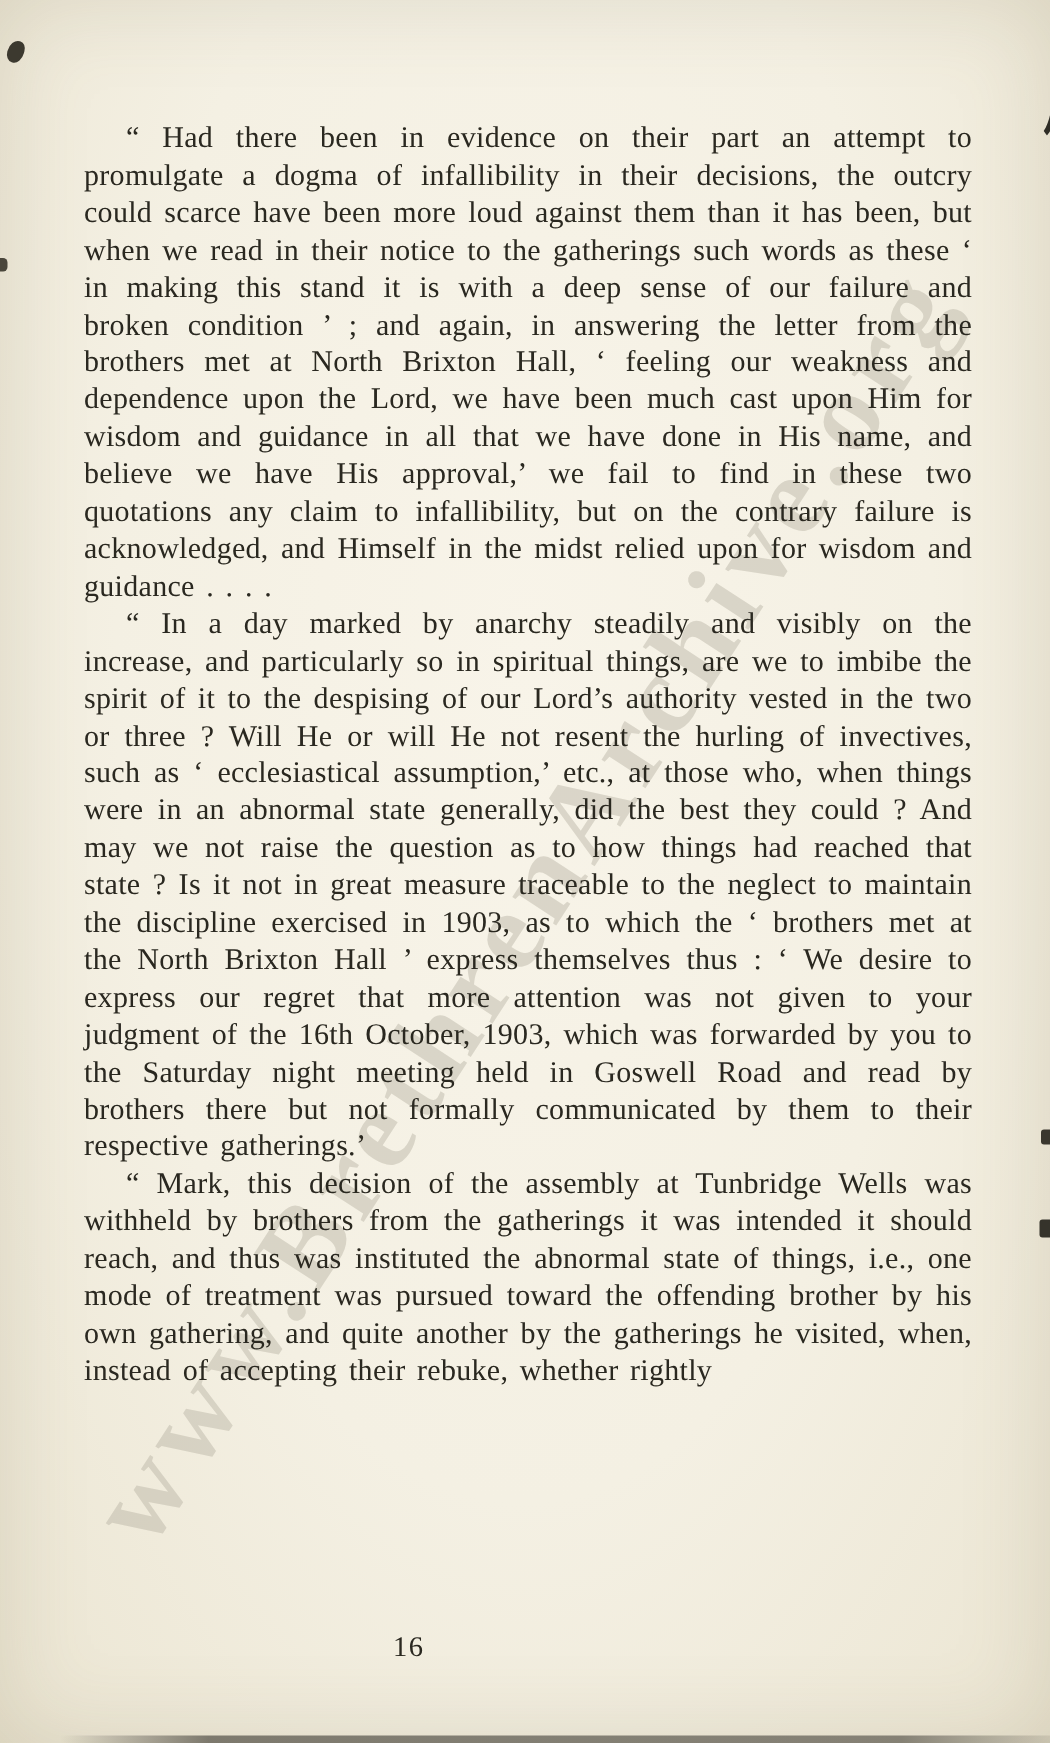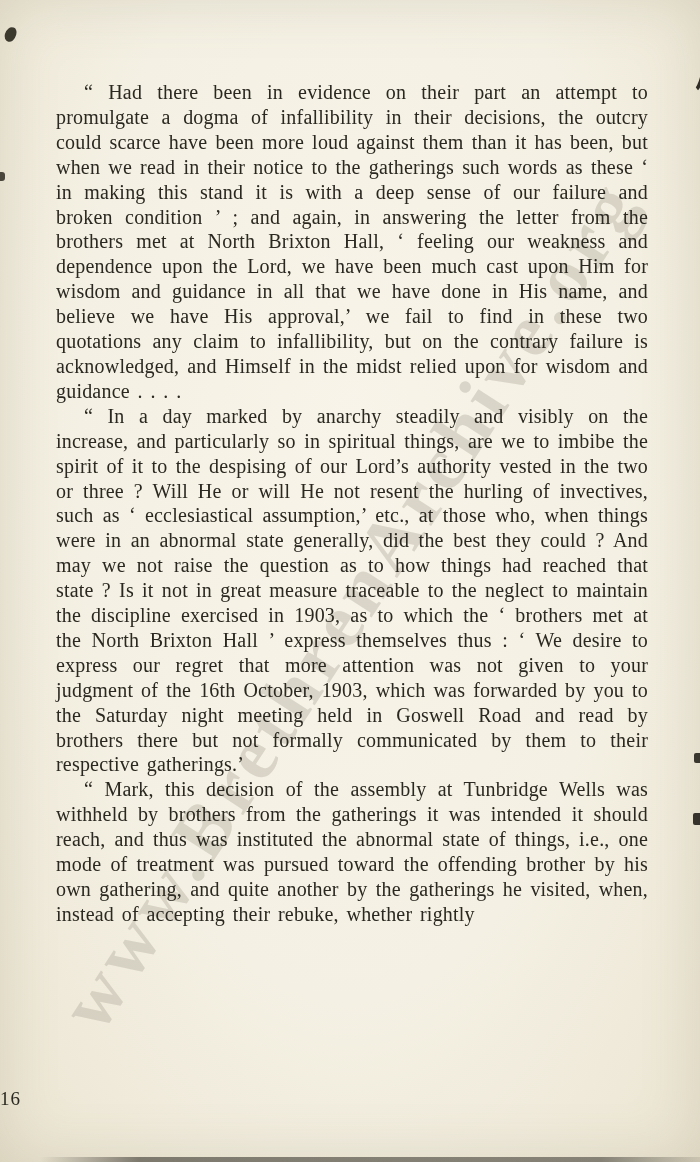--- a/index.html
+++ b/index.html
@@ -45,21 +45,21 @@
     line-height:24.9px;
     letter-spacing:0.2px;
     word-spacing:2.5px;
     text-align:justify;
     text-indent:28px;
   }
   .para + .para{}
   .page-number{
     position:absolute;
     left:0;top:1088px;width:545px;
-    text-align:left;
+    text-align:center;
     font-size:19px;
     letter-spacing:1px;
     color:var(--ink);
   }
   
   .artifact{position:absolute;pointer-events:none;}
   .art-corner-blob{
     left:5px;top:27px;width:11px;height:15px;
     background:#3c392f;border-radius:60% 40% 55% 45%;
     transform:rotate(15deg);

